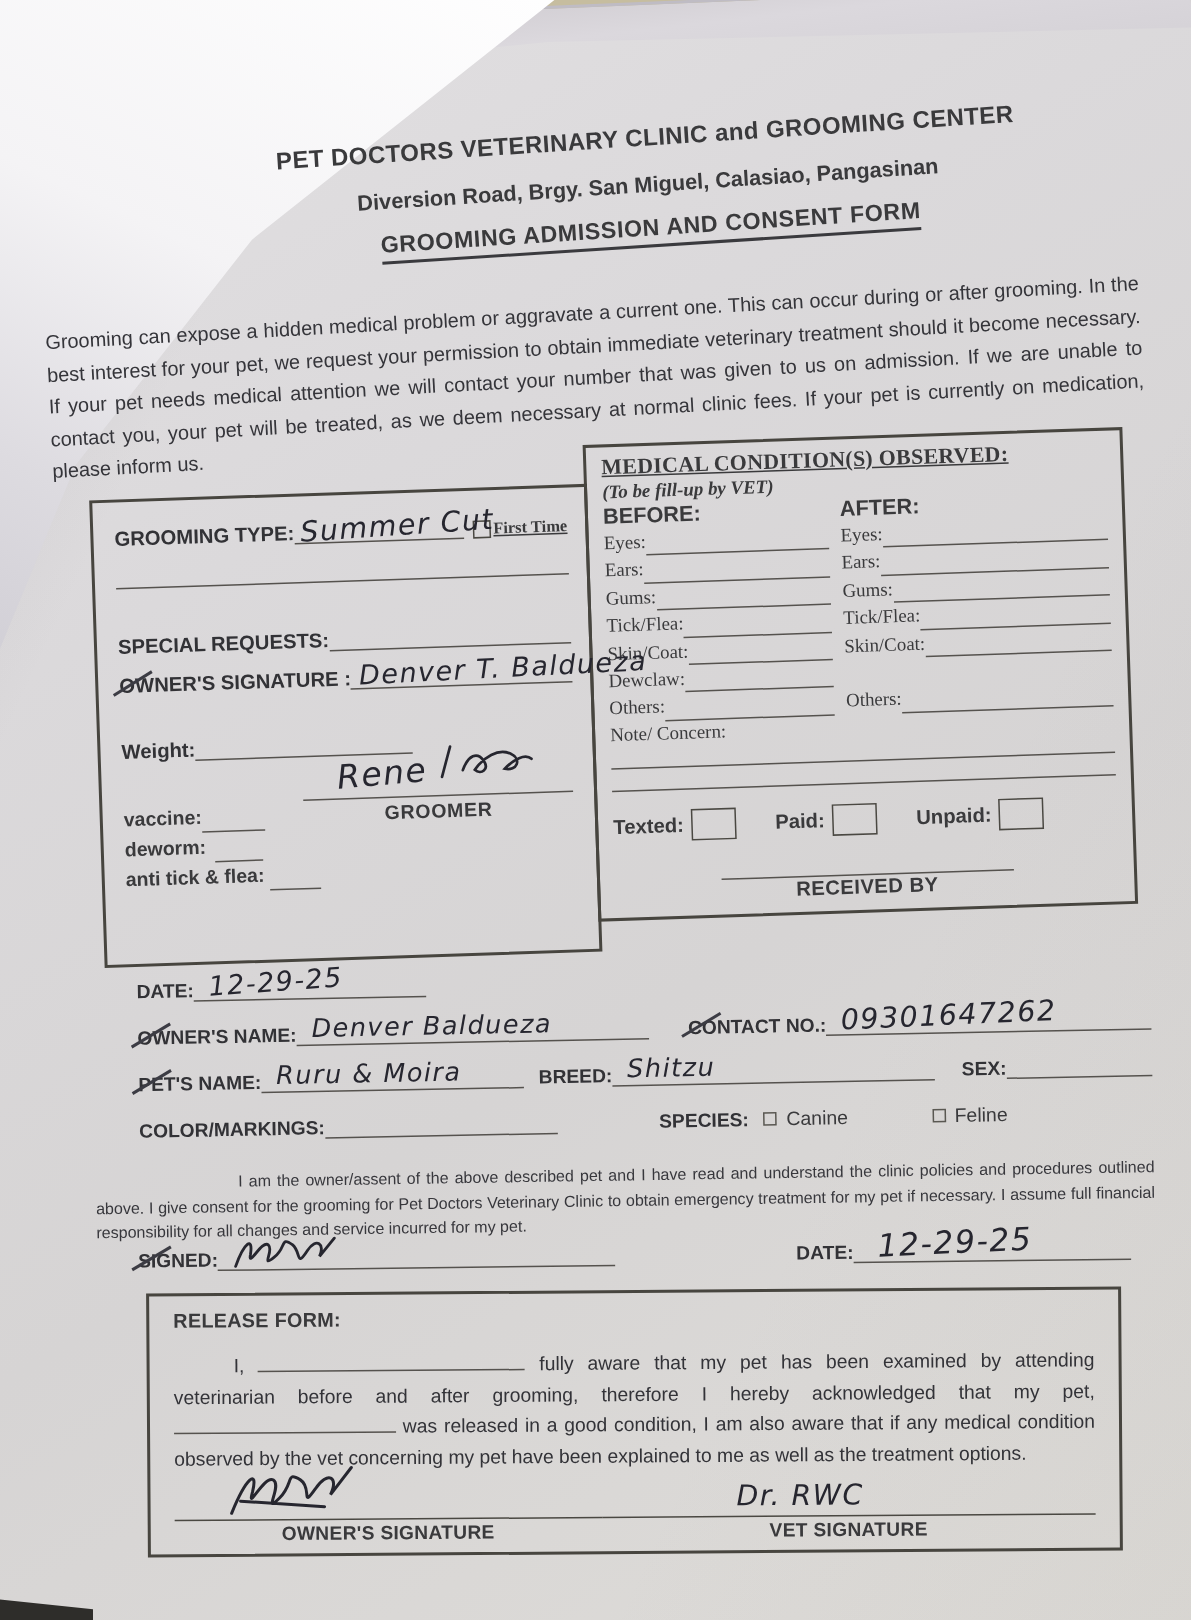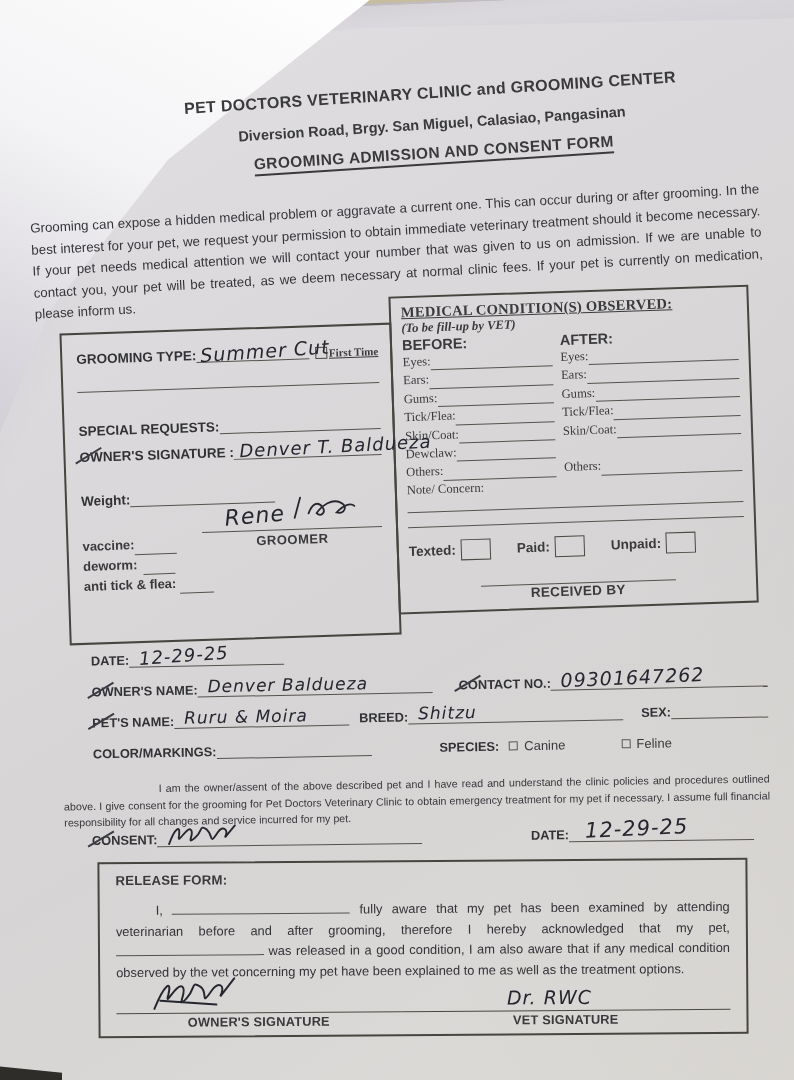--- a/index.html
+++ b/index.html
@@ -111,21 +111,21 @@
              transform:rotate(-0.4deg); padding:9px 16px 6px 16px; font-size:12.9px; position:relative; }
   .release .rtitle { font-weight:bold; font-size:13.2px; letter-spacing:0.2px; }
   .release .rpara { margin-top:13px; line-height:1.6; text-align:justify; text-indent:40px; color:#333338; }
   .blank { display:inline-block; border-bottom:1.4px solid #55524e; height:12px; vertical-align:baseline; }
   .w180 { width:178px; } .w150 { width:148px; }
   .rel-sigs { position:absolute; left:16px; right:16px; bottom:6px; display:flex; justify-content:space-between; }
   .rel-sig { text-align:center; position:relative; }
   .rel-sig .sline { border-bottom:1.8px solid #4a4842; height:18px; position:relative; }
   .rel-sig .slabel { font-weight:bold; font-size:12.8px; letter-spacing:0.2px; margin-top:1px; }
   .rel-owner { width:285px; } .rel-vet { width:330px; }
-  .vet-hw { position:absolute; left:106px; bottom:2px; font-size:19px; }
+  .vet-hw { position:absolute; left:90px; bottom:2px; font-size:19px; }
   svg.scrib { overflow:visible; }
 </style>
 </head>
 <body>
 
 <div class="photo">
   <div class="stack-edge"></div>
   <div class="paper"></div>
   <div class="paper-shade"></div>
   <div class="wedge"></div>
@@ -354,21 +354,21 @@
       </span>
     </div>
   </section>
 
   <section class="consent">I am the owner/assent of the above described pet and I have read and understand the clinic policies and procedures outlined above. I give consent for the grooming for Pet Doctors Veterinary Clinic to obtain emergency treatment for my pet if necessary. I assume full financial responsibility for all changes and service incurred for my pet.</section>
 
   <section class="signedrow">
     <span style="display:flex;align-items:flex-end;">
       <span class="lbl" style="position:relative;">
         <span class="penmark"></span>
-        <span>CONSENT:</span>
+        <span>SIGNED:</span>
       </span>
       <span class="line" style="width:265px;height:16px;">
         <svg class="scrib sig-scribble" width="90" height="30" viewBox="0 0 90 30">
           <path d="M4,24 C10,8 16,4 14,16 C12,26 22,6 26,10 C30,14 20,26 30,18 C38,12 34,4 42,10 C48,15 44,26 52,14 C58,5 64,10 60,18 L70,6" stroke="#26262f" stroke-width="1.9" fill="none" stroke-linecap="round"></path>
         </svg>
       </span>
     </span>
     <span style="display:flex;align-items:flex-end;">
       <span class="lbl">DATE:</span>
       <span class="line" style="width:185px;height:18px;">

